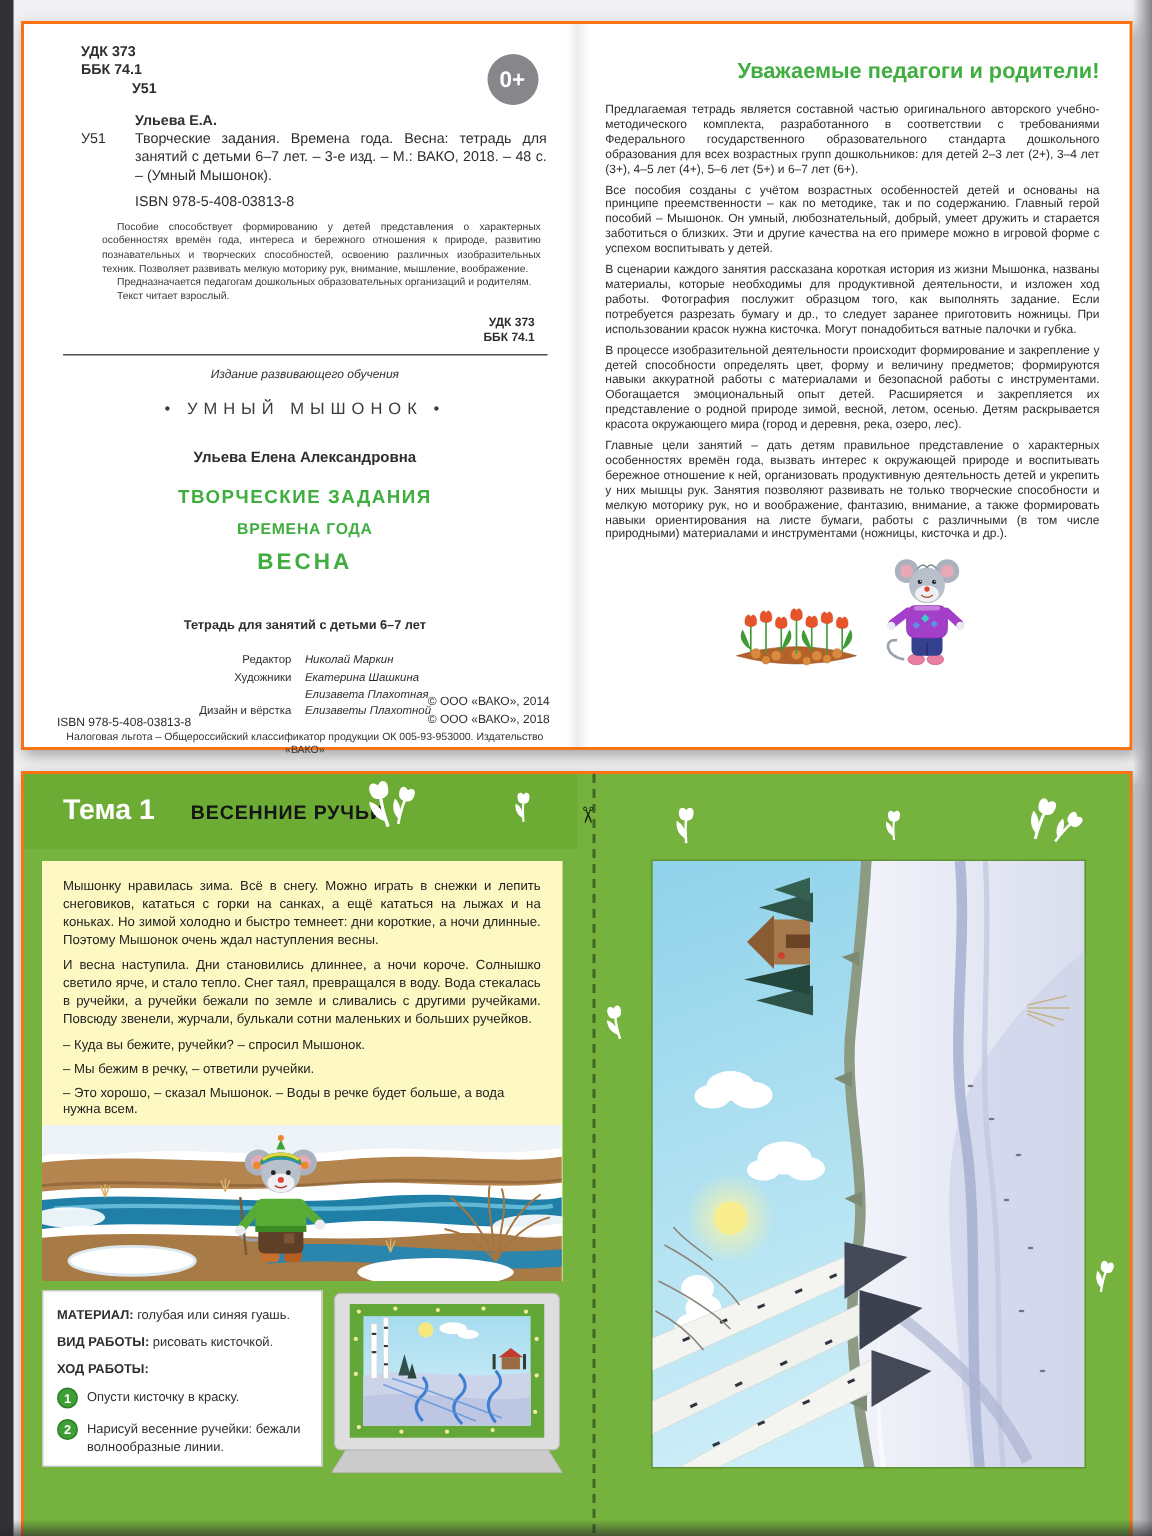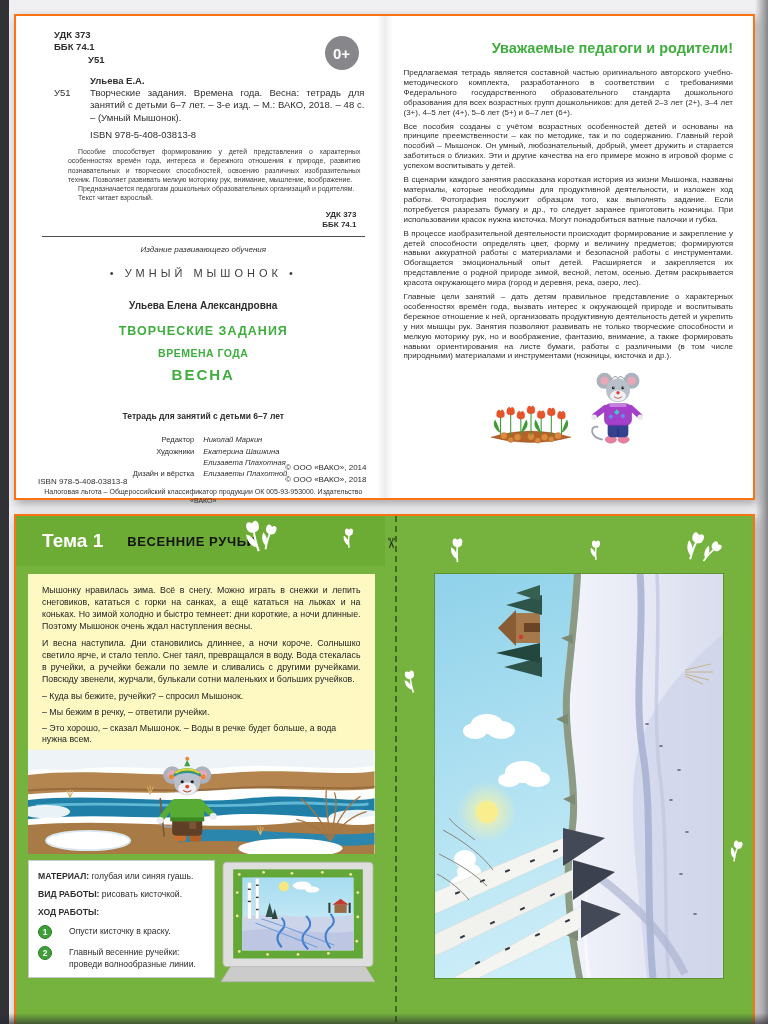--- a/index.html
+++ b/index.html
@@ -70,21 +70,21 @@
   .story-card p { font-size:8.8px; line-height:1.36; text-align:justify; margin:0 0 5px; color:#222; }
   .story-card p.dlg { text-align:left; margin:0 0 4px; }
   .scene-land { display:block; margin:2px -14px 0; width:calc(100% + 28px); }
   .lesson-bottom { display:flex; margin:6px 10px 0 12px; gap:6px; align-items:flex-start; }
   .material-card { background:#fff; border:1px solid #c9c9c9; flex:1; padding:10px 9px 0; min-height:118px; }
   .mline { font-size:8.6px; margin-bottom:8px; }
   .lbl { font-weight:bold; }
   .step { display:flex; gap:6px; margin-top:7px; align-items:flex-start; }
   .step-num { width:14px; height:14px; border-radius:50%; background:#3f9f37; border:1px solid #2e7d28;
               color:#fff; font-size:8.5px; font-weight:bold; display:flex; align-items:center; justify-content:center; flex:none; }
-  .step-text { font-size:8.6px; line-height:1.3; padding-top:1px;margin-left:11px; }
+  .step-text { font-size:8.6px; line-height:1.3; padding-top:1px; }
   .photo-wrap { width:154px; flex:none; }
   .page-num { position:absolute; left:13px; bottom:11px; width:27px; height:27px; border-radius:50%;
               background:#2f8c35; color:#fff; font-weight:bold; font-size:14px;
               display:flex; align-items:center; justify-content:center; }
 
   
   .page-plate { width:50%; position:relative; }
   .cut-line { position:absolute; left:10px; top:0; bottom:0; border-left:2px dashed rgba(25,40,15,.55); }
   .scissors { position:absolute; left:0px; top:20px; font-size:15px; color:#1d2a14;
               transform:rotate(90deg); line-height:1; }
@@ -367,21 +367,21 @@
         </div>
         <div class="mline">
           <span class="lbl">ХОД РАБОТЫ:</span>
         </div>
         <div class="step">
           <span class="step-num">1</span>
           <span class="step-text">Опусти кисточку в краску.</span>
         </div>
         <div class="step">
           <span class="step-num">2</span>
-          <span class="step-text">Главный весенние ручейки: проведи волнообразные линии.</span>
+          <span class="step-text">Нарисуй весенние ручейки: бежали волнообразные линии.</span>
         </div>
       </div>
 
       <div class="photo-wrap">
         <svg width="154" height="124" viewBox="0 0 152 122">
           <defs>
             <linearGradient id="skg" x1="0" y1="0" x2="0" y2="1">
               <stop offset="0" stop-color="#a6dcef"></stop>
                 <stop offset="1" stop-color="#d6f0f9"></stop>
             </linearGradient>

